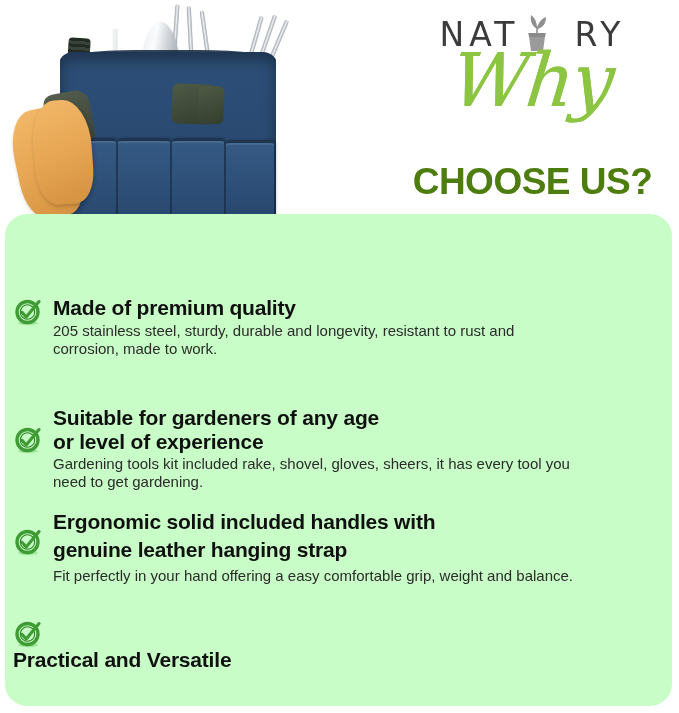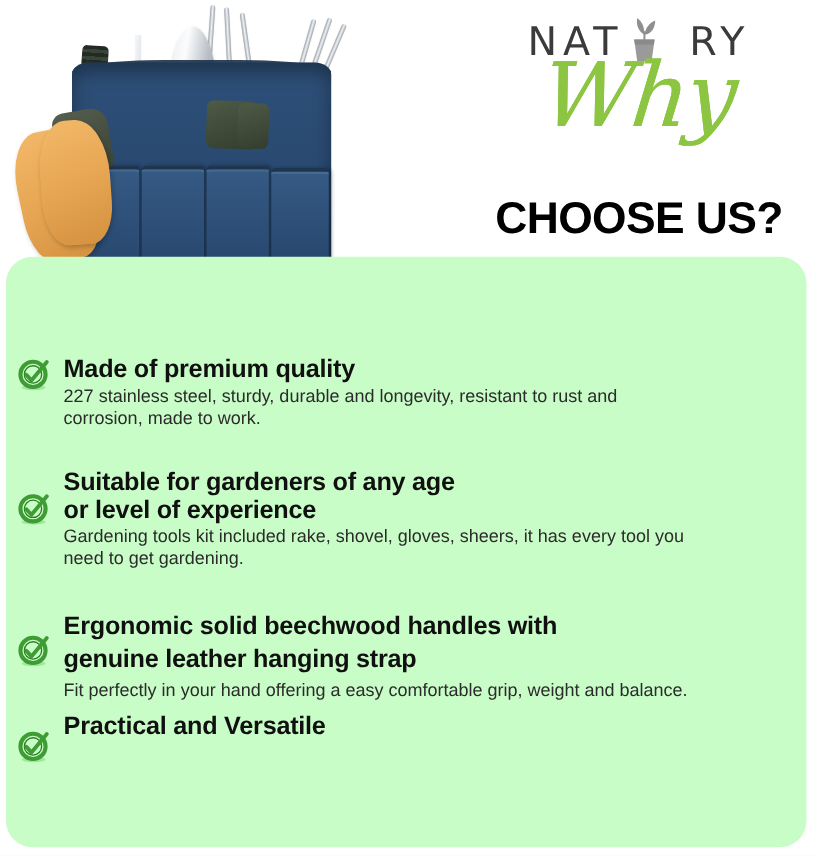--- a/index.html
+++ b/index.html
@@ -85,21 +85,21 @@
   #headline-bold {
     position: absolute;
     left: 0;
     top: 150px;
     width: 285px;
     text-align: center;
     font-family: "Liberation Sans", sans-serif;
     font-weight: bold;
     font-size: 37px;
     letter-spacing: -0.5px;
-    color: #000000;
+    color: #4d7c0f;
     line-height: 1;
   }
 
   
   #feature-list {
     position: absolute;
     left: 5px;
     top: 214px;
     width: 667px;
     height: 492px;
@@ -337,26 +337,26 @@
     <span class="feature-check">
       <svg width="30" height="30" viewBox="0 0 30 30" xmlns="http://www.w3.org/2000/svg">
         <ellipse cx="15" cy="27" rx="10" ry="2.2" fill="#7fd37a" opacity=".55"></ellipse>
         <circle cx="14.5" cy="16" r="10.5" fill="none" stroke="#3f9c35" stroke-width="3.4"></circle>
         <circle cx="14.5" cy="16" r="7.2" fill="none" stroke="#2e7d22" stroke-width="1.1"></circle>
         <path d="M9 16.4 L13.2 21 L26 5.6" fill="none" stroke="#3f9c35" stroke-width="3.2" stroke-linecap="round" stroke-linejoin="round"></path>
       </svg>
     </span>
     <span class="feature-text">
       <p class="feature-title">Made of premium quality</p>
-      <p class="feature-desc">227 stainless steel, sturdy, durable and longevity, resistant to rust and
+      <p class="feature-desc">205 stainless steel, sturdy, durable and longevity, resistant to rust and
 corrosion, made to work.</p>
     </span>
   </div>
 
-  <div class="feature-item" style="top:176px;justify-content:space-between;">
+  <div class="feature-item" style="top:192px;justify-content:space-between;">
     <span class="feature-check" style="margin-top:18px;">
       <svg width="30" height="30" viewBox="0 0 30 30" xmlns="http://www.w3.org/2000/svg">
         <ellipse cx="15" cy="27" rx="10" ry="2.2" fill="#7fd37a" opacity=".55"></ellipse>
         <circle cx="14.5" cy="16" r="10.5" fill="none" stroke="#3f9c35" stroke-width="3.4"></circle>
         <circle cx="14.5" cy="16" r="7.2" fill="none" stroke="#2e7d22" stroke-width="1.1"></circle>
         <path d="M9 16.4 L13.2 21 L26 5.6" fill="none" stroke="#3f9c35" stroke-width="3.2" stroke-linecap="round" stroke-linejoin="round"></path>
       </svg>
     </span>
     <span class="feature-text">
       <p class="feature-title">Suitable for gardeners of any age
@@ -369,27 +369,27 @@
   <div class="feature-item" style="top:294px;">
     <span class="feature-check" style="margin-top:18px;">
       <svg width="30" height="30" viewBox="0 0 30 30" xmlns="http://www.w3.org/2000/svg">
         <ellipse cx="15" cy="27" rx="10" ry="2.2" fill="#7fd37a" opacity=".55"></ellipse>
         <circle cx="14.5" cy="16" r="10.5" fill="none" stroke="#3f9c35" stroke-width="3.4"></circle>
         <circle cx="14.5" cy="16" r="7.2" fill="none" stroke="#2e7d22" stroke-width="1.1"></circle>
         <path d="M9 16.4 L13.2 21 L26 5.6" fill="none" stroke="#3f9c35" stroke-width="3.2" stroke-linecap="round" stroke-linejoin="round"></path>
       </svg>
     </span>
     <span class="feature-text">
-      <p class="feature-title" style="line-height:1.35;">Ergonomic solid beechwood handles with
+      <p class="feature-title" style="line-height:1.35;">Ergonomic solid included handles with
 genuine leather hanging strap</p>
       <p class="feature-desc">Fit perfectly in your hand offering a easy comfortable grip, weight and balance.</p>
     </span>
   </div>
 
-  <div class="feature-item" style="top:380px;">
+  <div class="feature-item" style="top:392px;flex-direction:column;">
     <span class="feature-check" style="margin-top:12px;">
       <svg width="30" height="30" viewBox="0 0 30 30" xmlns="http://www.w3.org/2000/svg">
         <ellipse cx="15" cy="27" rx="10" ry="2.2" fill="#7fd37a" opacity=".55"></ellipse>
         <circle cx="14.5" cy="16" r="10.5" fill="none" stroke="#3f9c35" stroke-width="3.4"></circle>
         <circle cx="14.5" cy="16" r="7.2" fill="none" stroke="#2e7d22" stroke-width="1.1"></circle>
         <path d="M9 16.4 L13.2 21 L26 5.6" fill="none" stroke="#3f9c35" stroke-width="3.2" stroke-linecap="round" stroke-linejoin="round"></path>
       </svg>
     </span>
     <span class="feature-text">
       <p class="feature-title">Practical and Versatile</p>

